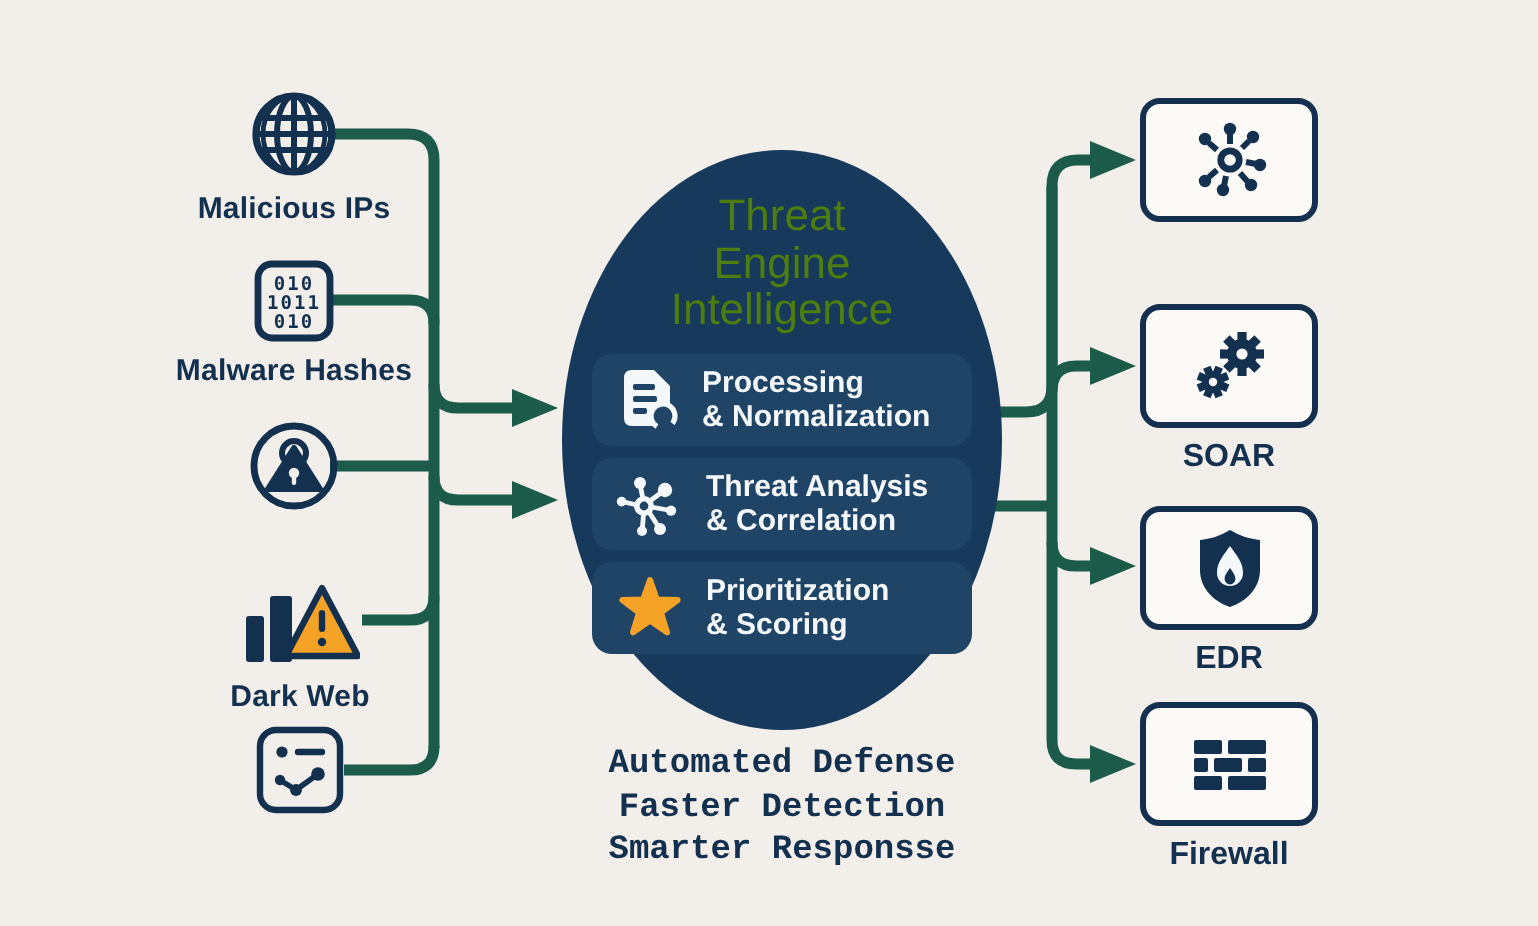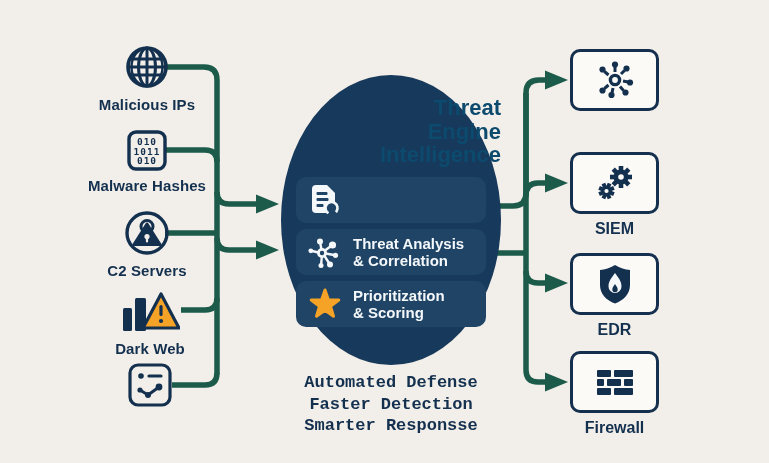--- a/index.html
+++ b/index.html
@@ -16,22 +16,22 @@
   .src .lbl{margin-top:6px;font-size:15px;font-weight:700;color:#14304F;letter-spacing:.1px;}
   .s1{left:77px;top:44px;}
   .s2{left:77px;top:130px;}
   .s3{left:77px;top:210px;}
   .s4{left:80px;top:288px;}
   .s5{left:80px;top:362px;}
 
   
   .engine-ellipse{position:absolute;left:281px;top:75px;width:220px;height:290px;
     background:#17395B;border-radius:50%;}
-  .engine-title{position:absolute;left:281px;top:96px;width:220px;text-align:right;
-    color:#0c4a6e;font-size:22px;line-height:23.5px;font-weight:700;}
+  .engine-title{position:absolute;left:281px;top:96px;width:220px;text-align:center;
+    color:#4d7c0f;font-size:22px;line-height:23.5px;font-weight:400;}
   .stage{position:absolute;left:296px;width:190px;height:46px;background:#1F4466;
     border-radius:10px;display:flex;align-items:center;gap:10px;
     padding-left:11px;box-sizing:border-box;}
   .st1{top:177px;} .st2{top:229px;} .st3{top:281px;}
   .stage .txt{color:#F5F8FA;font-size:15px;line-height:17px;font-weight:700;text-align:left;}
   .outcomes{position:absolute;left:266px;top:372px;width:250px;text-align:center;
     color:#14304F;font-size:17px;line-height:21.5px;font-weight:700;font-family:Liberation Mono, monospace;}
 
   
   .dest{position:absolute;left:570px;width:89px;text-align:center;}
@@ -103,21 +103,20 @@
   </div>
 
   <div class="src s3">
     <svg width="46" height="46" viewBox="0 0 46 46">
       <circle cx="23" cy="23" r="20" fill="none" stroke="#14304F" stroke-width="3.4"></circle>
       <circle cx="23" cy="16.5" r="6" fill="none" stroke="#14304F" stroke-width="3"></circle>
       <path d="M 23 14 L 36 34.5 L 10 34.5 Z" fill="#14304F" stroke="#14304F" stroke-width="3" stroke-linejoin="round"></path>
       <circle cx="23" cy="26.5" r="2.6" fill="#F2EEE9"></circle>
       <rect x="21.9" y="27" width="2.2" height="5.5" rx="1.1" fill="#F2EEE9"></rect>
     </svg>
-    <div class="lbl">C2 Servers</div>
   </div>
 
   <div class="src s4">
     <svg width="60" height="46" viewBox="0 0 60 46">
       <rect x="3" y="20" width="9" height="23" rx="1.5" fill="#14304F"></rect>
       <rect x="15" y="10" width="11" height="33" rx="1.5" fill="#14304F"></rect>
       <path d="M 41 6 L 59 40 L 23 40 Z" fill="#F5A327" stroke="#14304F" stroke-width="3.2" stroke-linejoin="round"></path>
       <rect x="39.4" y="17" width="3.2" height="11" rx="1.6" fill="#14304F"></rect>
       <circle cx="41" cy="33" r="2.1" fill="#14304F"></circle>
     </svg>
@@ -145,20 +144,24 @@
   </div>
 
   <div class="stage st1">
     <svg width="34" height="34" viewBox="0 0 34 34">
       <path d="M 9 2 H 20 L 28 10 V 26 Q 28 30 24 30 H 9 Q 5 30 5 26 V 6 Q 5 2 9 2 Z" fill="#F5F8FA"></path>
       <rect x="9.5" y="9" width="11" height="3" rx="1" fill="#1F4466"></rect>
       <rect x="9.5" y="15" width="12" height="3" rx="1" fill="#1F4466"></rect>
       <rect x="9.5" y="21" width="7" height="3" rx="1" fill="#1F4466"></rect>
       <circle cx="24.5" cy="25" r="6" fill="#1F4466" stroke="#F5F8FA" stroke-width="2.6" stroke-dasharray="29 9" transform="rotate(120 24.5 25)"></circle>
     </svg>
+    <div class="txt">
+      <div>Processing</div>
+      <div>&amp; Normalization</div>
+    </div>
   </div>
 
   <div class="stage st2">
     <svg width="36" height="36" viewBox="0 0 36 36">
       <g stroke="#F5F8FA" stroke-width="2.4">
         <line x1="14.5" y1="15.5" x2="13.2" y2="9"></line>
         <line x1="18" y1="16.5" x2="24" y2="12"></line>
         <line x1="18.6" y1="19.5" x2="27" y2="21"></line>
         <line x1="17.5" y1="22" x2="22" y2="29"></line>
         <line x1="14.8" y1="22.5" x2="14.2" y2="30"></line>
@@ -244,21 +247,21 @@
           <line x1="13.5" y1="30" x2="6.1" y2="33.1"></line>
           <line x1="13.5" y1="30" x2="6.1" y2="26.9"></line>
           <line x1="13.5" y1="30" x2="10.4" y2="22.6"></line>
           <line x1="13.5" y1="30" x2="16.6" y2="22.6"></line>
           <line x1="13.5" y1="30" x2="20.9" y2="26.9"></line>
         </g>
         <circle cx="13.5" cy="30" r="5.2" fill="#14304F"></circle>
         <circle cx="13.5" cy="30" r="2.1" fill="#FCFAF7"></circle>
       </svg>
     </div>
-    <div class="lbl">SIEM</div>
+    <div class="lbl">SOAR</div>
   </div>
 
   <div class="dest d3">
     <div class="box">
       <svg width="44" height="44" viewBox="0 0 44 44">
         <path d="M 22 3 C 17 6 12 7.5 7 8 V 23 C 7 32 13.5 38.5 22 41.5 C 30.5 38.5 37 32 37 23 V 8 C 32 7.5 27 6 22 3 Z" fill="#14304F"></path>
         <path d="M 22 11 C 18.5 16 15.5 19 15.5 24.5 A 6.5 6.5 0 0 0 28.5 24.5 C 28.5 19 25.5 16 22 11 Z" fill="#F5F8FA"></path>
         <path d="M 22 22 C 20.3 24.5 19.3 25.6 19.3 27.5 A 2.7 2.7 0 0 0 24.7 27.5 C 24.7 25.6 23.7 24.5 22 22 Z" fill="#14304F"></path>
       </svg>
     </div>

